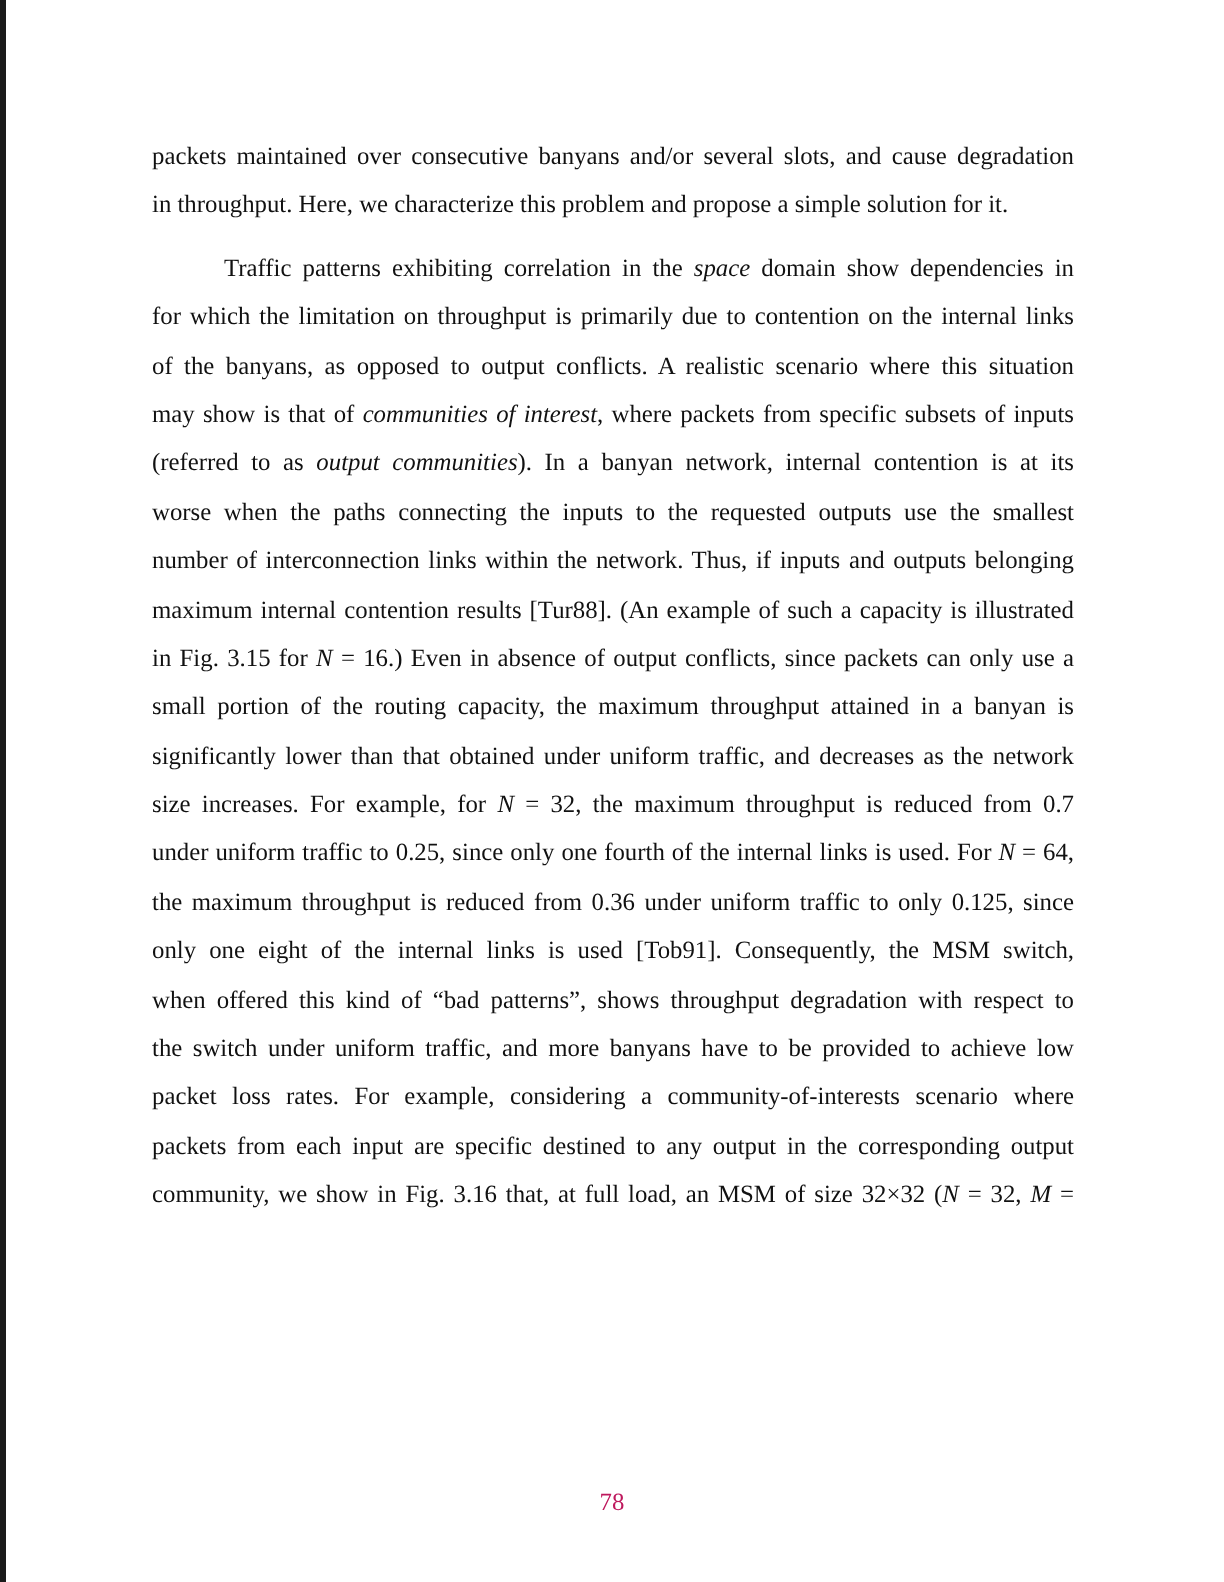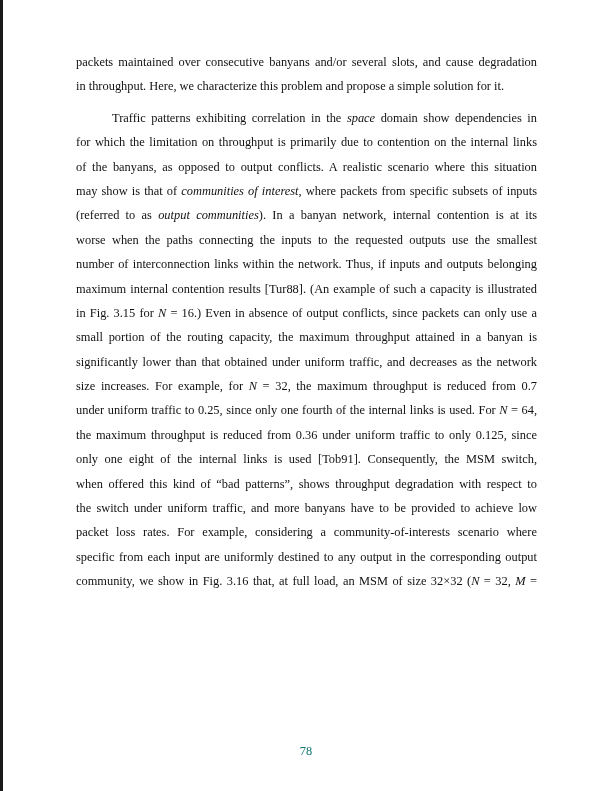--- a/index.html
+++ b/index.html
@@ -17,21 +17,21 @@
       position: absolute;
       left: 0;
       top: 0;
       width: 3px;
       height: 791px;
       background: #1a1a1a;
     }
     .page-body {
       position: absolute;
       left: 76px;
-      top: 50px;
+      top: 66px;
       width: 461px;
       font-family: "Liberation Serif", serif;
       font-size: 12.4px;
       line-height: 24.4px;
       color: #111111;
     }
     .para {
       margin: 0;
       text-align: justify;
       text-align-last: left;
@@ -54,21 +54,21 @@
     }
     .seg-i { font-style: italic; }
     .page-number {
       position: absolute;
       top: 744px;
       left: 0;
       width: 612px;
       text-align: center;
       font-family: "Liberation Serif", serif;
       font-size: 12.4px;
-      color: #0f766e;
+      color: #be185d;
     }
   </style>
 </head>
 <body>
 
 <div class="page-edge"></div>
 
 <div class="page-body" id="page-body">
     <div class="para">
       <span class="line"><span>packets maintained over consecutive banyans and/or several slots, and cause degradation</span></span>
@@ -86,18 +86,18 @@
       <span class="line"><span>in Fig. 3.15 for </span><span class="seg-i">N</span><span> = 16.) Even in absence of output conflicts, since packets can only use a</span></span>
       <span class="line"><span>small portion of the routing capacity, the maximum throughput attained in a banyan is</span></span>
       <span class="line"><span>significantly lower than that obtained under uniform traffic, and decreases as the network</span></span>
       <span class="line"><span>size increases. For example, for </span><span class="seg-i">N</span><span> = 32, the maximum throughput is reduced from 0.7</span></span>
       <span class="line"><span>under uniform traffic to 0.25, since only one fourth of the internal links is used. For </span><span class="seg-i">N</span><span> = 64,</span></span>
       <span class="line"><span>the maximum throughput is reduced from 0.36 under uniform traffic to only 0.125, since</span></span>
       <span class="line"><span>only one eight of the internal links is used [Tob91]. Consequently, the MSM switch,</span></span>
       <span class="line"><span>when offered this kind of “bad patterns”, shows throughput degradation with respect to</span></span>
       <span class="line"><span>the switch under uniform traffic, and more banyans have to be provided to achieve low</span></span>
       <span class="line"><span>packet loss rates. For example, considering a community-of-interests scenario where</span></span>
-      <span class="line"><span>specific from each input are uniformly destined to any output in the corresponding output</span></span>
+      <span class="line"><span>packets from each input are specific destined to any output in the corresponding output</span></span>
       <span class="line justify-end"><span>community, we show in Fig. 3.16 that, at full load, an MSM of size  32×32  (</span><span class="seg-i">N</span><span> = 32, </span><span class="seg-i">M</span><span> =</span></span>
     </div>
   </div>
 
 <div class="page-number">78</div>
 
 </body></html>

